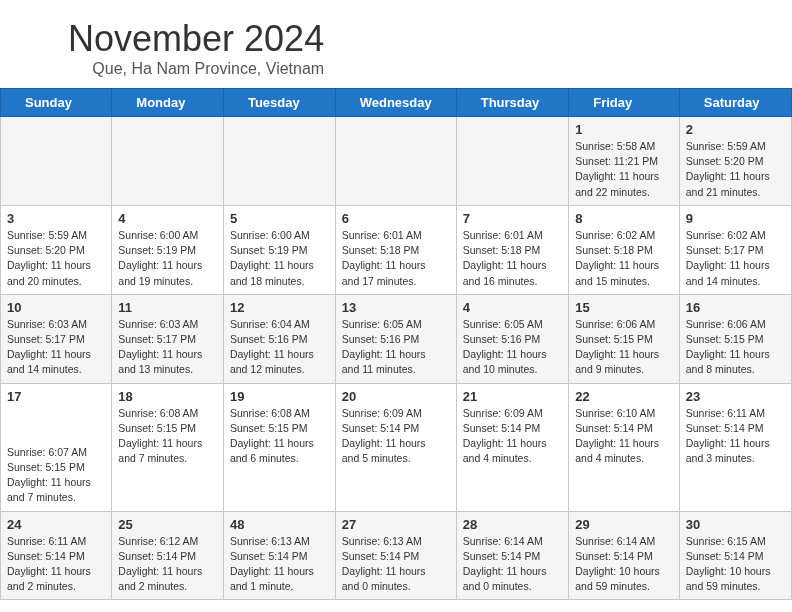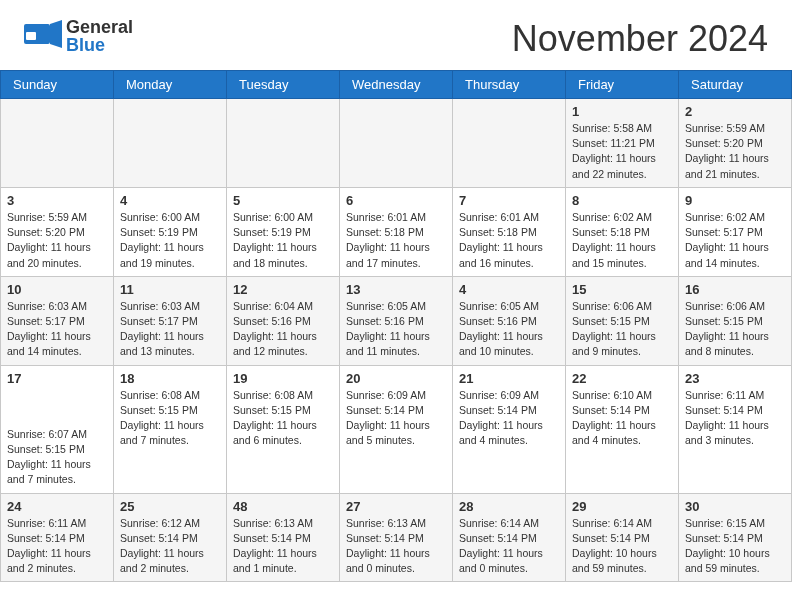--- a/index.html
+++ b/index.html
@@ -41,22 +41,22 @@
     }
     .calendar {
       width: 100%;
       border-collapse: collapse;
       margin: 0;
     }
     .calendar thead tr th {
       background: #2176c7;
       color: #fff;
       font-size: 13px;
-      font-weight: normal;
-      padding: 6px 12px;
+      font-weight: bold;
+      padding: 6px 24px;
       border: 1px solid #1a60a8;
       text-align: left;
     }
     .calendar tbody tr td {
       border: 1px solid #c8c8c8;
       vertical-align: top;
       padding: 5px 6px;
       width: 113px;
       min-height: 80px;
       background: #fff;
@@ -81,35 +81,23 @@
       background: #fff !important;
     }
     .calendar tbody tr:nth-child(odd) td.empty {
       background: #f5f5f5 !important;
     }
   </style>
 </head>
 <body>
 
 <div class="header">
-  <div class="logo">
-    <div class="logo-row">
-      <svg width="38" height="32" viewBox="0 0 38 32">
-        <rect x="0" y="4" width="26" height="20" rx="2" fill="#2176c7"></rect>
-        <polygon points="26,4 38,0 38,28 26,24" fill="#2176c7"></polygon>
-        <rect x="2" y="12" width="10" height="8" rx="1" fill="#fff"></rect>
-      </svg>
-      <div>
-        <div style="font-size:18px;font-weight:bold;color:#333;line-height:1;">General</div>
-        <div style="font-size:18px;font-weight:bold;color:#2176c7;line-height:1;">Blue</div>
-      </div>
-    </div>
-  </div>
   <div class="title-block">
     <div class="month-title">November 2024</div>
+    <div class="location">Que, Ha Nam Province, Vietnam</div>
   </div>
 </div>
 
 <table class="calendar">
   <thead>
     <tr>
     <th>Sunday</th>
         <th>Monday</th>
         <th>Tuesday</th>
         <th>Wednesday</th>

